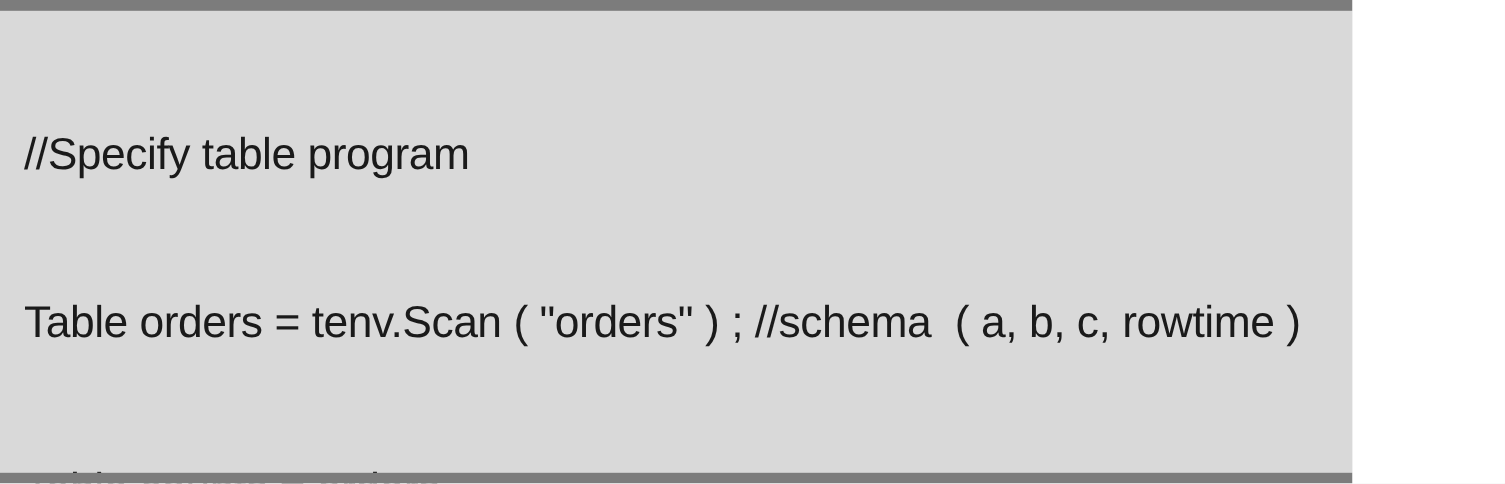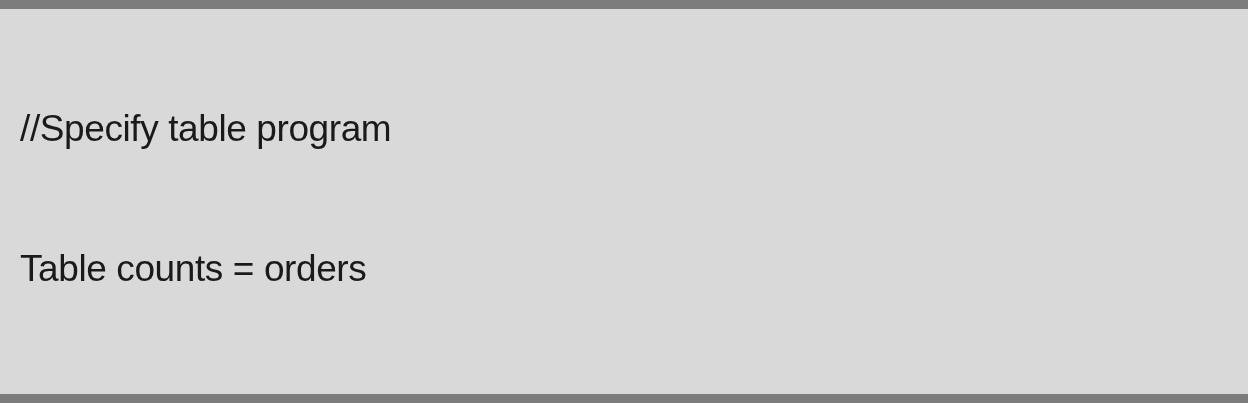--- a/index.html
+++ b/index.html
@@ -2,21 +2,21 @@
 <html><head>
 <meta charset="utf-8">
 <style>
   html, body {
     margin: 0;
     padding: 0;
     background: #ffffff;
   }
   .screenshot {
     position: relative;
-    width: 1248px;
+    width: 1127px;
     height: 403px;
     background: #d9d9d9;
     overflow: hidden;
     font-family: "Liberation Sans", "DejaVu Sans", sans-serif;
   }
   .border-bar {
     position: absolute;
     left: 0;
     width: 100%;
     height: 9px;
@@ -40,20 +40,21 @@
   }
 </style>
 </head>
 <body>
 
 <div class="screenshot">
   <div class="border-bar top"></div>
 
   <div class="code-block">
     <div class="code-line">//Specify table program</div>
+    <div class="code-line">Table orders = tenv.Scan ( "orders" ) ; //schema  ( a, b, c, rowtime )</div>
     <div class="code-line">Table counts = orders</div>
     
     
     
     
     
   </div>
 
   <div class="border-bar bottom"></div>
 </div>

